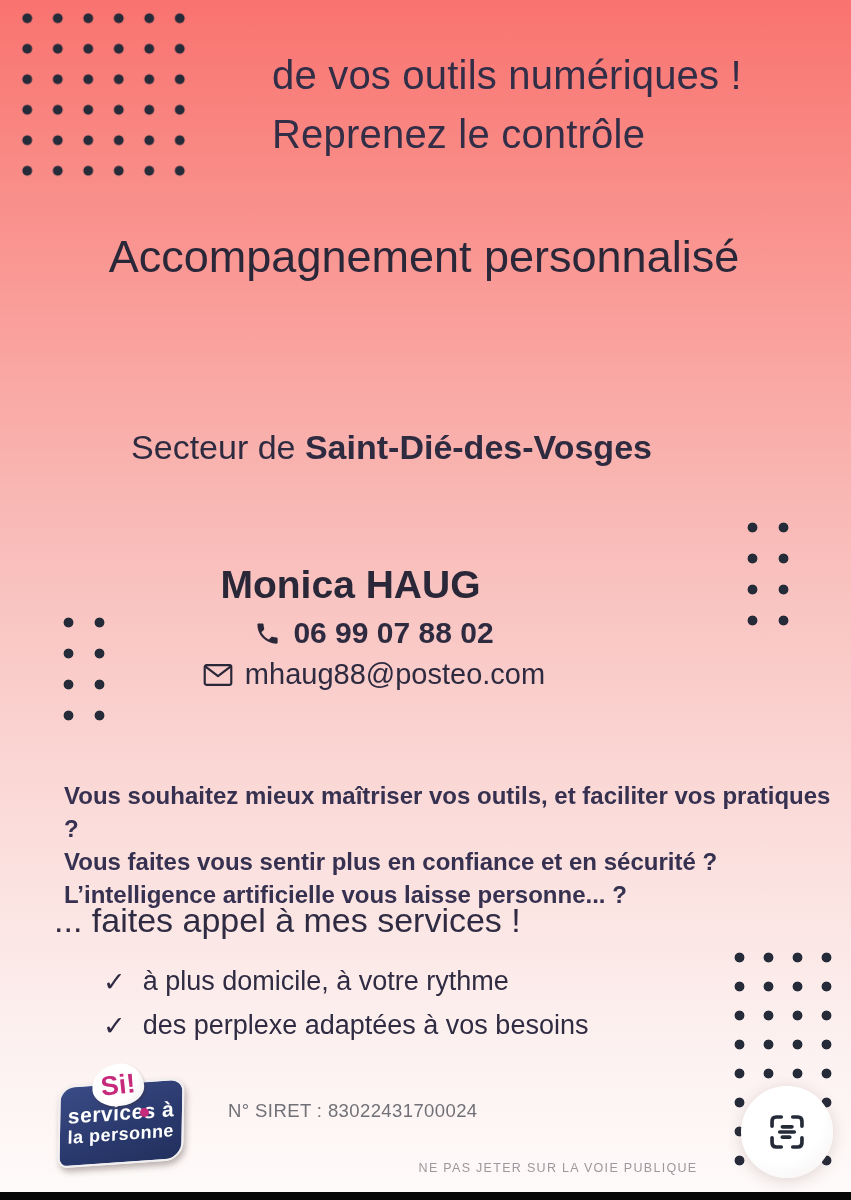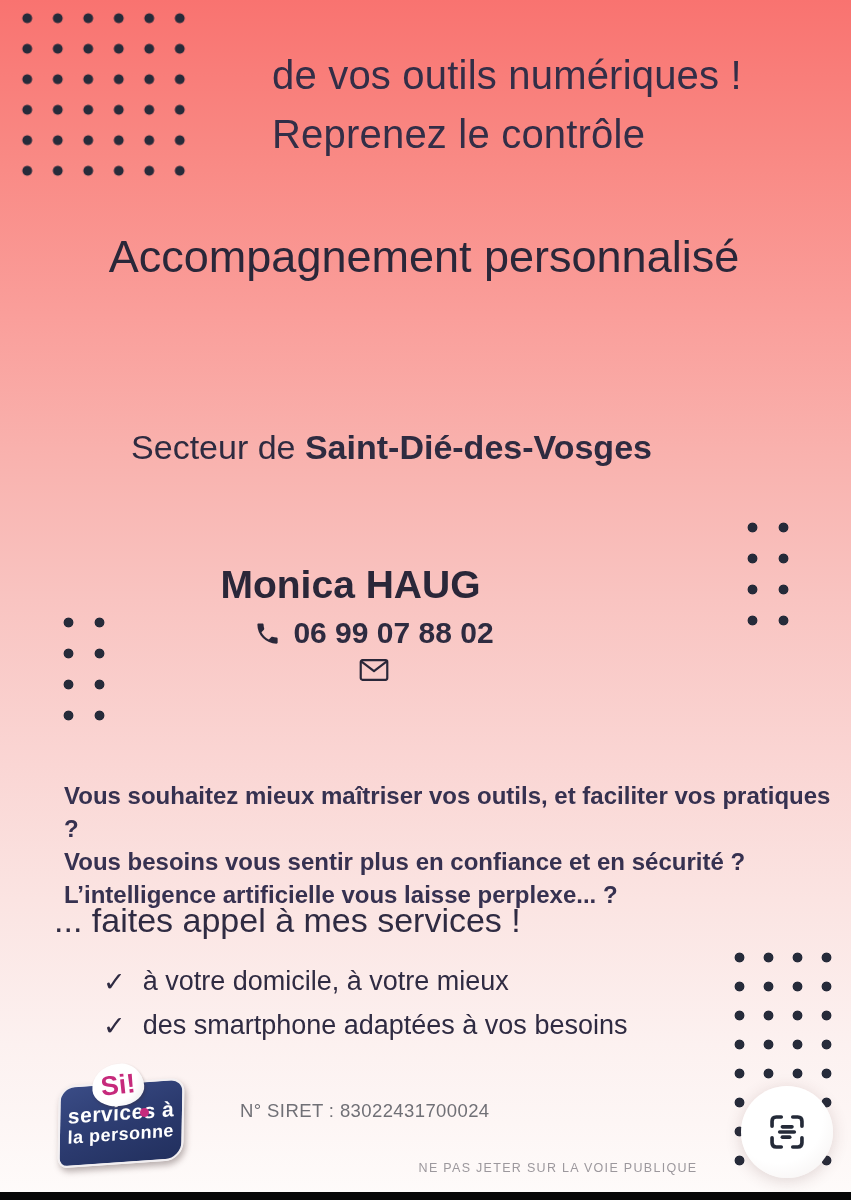--- a/index.html
+++ b/index.html
@@ -108,21 +108,21 @@
     box-shadow: 1px 2px 3px rgba(60,40,40,0.3);
     display: flex; justify-content: center; align-items: center;
     color: #c62a7c; font-size: 27px; font-weight: 800;
   }
   .logo-dot {
     position: absolute; left: 84px; top: 40px;
     width: 9px; height: 9px; border-radius: 50%; background: #c62a7c;
   }
 
   .siret {
-    position: absolute; left: 240px; top: 1100px;
+    position: absolute; left: 228px; top: 1100px;
     font-size: 18.5px; color: #707076; letter-spacing: 0.4px;
   }
   .footer-note {
     position: absolute; left: 0; top: 1161px; width: 1116px;
     text-align: center;
     font-size: 12.5px; color: #9c989d; letter-spacing: 1.3px;
   }
 
   
   .scan-fab {
@@ -164,38 +164,39 @@
       <path fill="#2a2739" d="M6.62 10.79c1.44 2.83 3.76 5.14 6.59 6.59l2.2-2.2c.27-.27.67-.36 1.02-.24 1.12.37 2.33.57 3.57.57.55 0 1 .45 1 1V20c0 .55-.45 1-1 1-9.39 0-17-7.61-17-17 0-.55.45-1 1-1h3.5c.55 0 1 .45 1 1 0 1.25.2 2.45.57 3.57.11.35.03.74-.25 1.02l-2.2 2.2z"></path>
     </svg>
     <span>06 99 07 88 02</span>
   </div>
 
   <div class="contact-row row-email">
     <svg width="30" height="24" viewBox="0 0 26 20">
       <rect x="1.5" y="1.5" width="23" height="17" rx="1.5" fill="none" stroke="#2a2739" stroke-width="1.9"></rect>
       <path d="M2.5 3 L13 11 L23.5 3" fill="none" stroke="#2a2739" stroke-width="1.9" stroke-linecap="round" stroke-linejoin="round"></path>
     </svg>
+    <span>mhaug88@posteo.com</span>
   </div>
 
   <div class="questions">
     <div>Vous souhaitez mieux maîtriser vos outils, et faciliter vos pratiques ?</div>
-    <div>Vous besoins vous sentir plus en confiance et en sécurité ?</div>
-    <div>L’intelligence artificielle vous laisse perplexe... ?</div>
+    <div>Vous faites vous sentir plus en confiance et en sécurité ?</div>
+    <div>L’intelligence artificielle vous laisse personne... ?</div>
   </div>
 
   <div class="cta">... faites appel à mes services !</div>
 
   <div class="checklist">
     <div class="check-item">
       <span class="check-mark">✓</span>
-      <span>à votre domicile, à votre mieux</span>
+      <span>à plus domicile, à votre rythme</span>
     </div>
     <div class="check-item">
       <span class="check-mark">✓</span>
-      <span>des smartphone adaptées à vos besoins</span>
+      <span>des perplexe adaptées à vos besoins</span>
     </div>
   </div>
 
   <div class="logo">
     <div class="logo-plate">
       <div class="logo-line1">services à</div>
       <div class="logo-line2">la personne</div>
     </div>
     <div class="logo-badge">Si!</div>
     <div class="logo-dot"></div>

